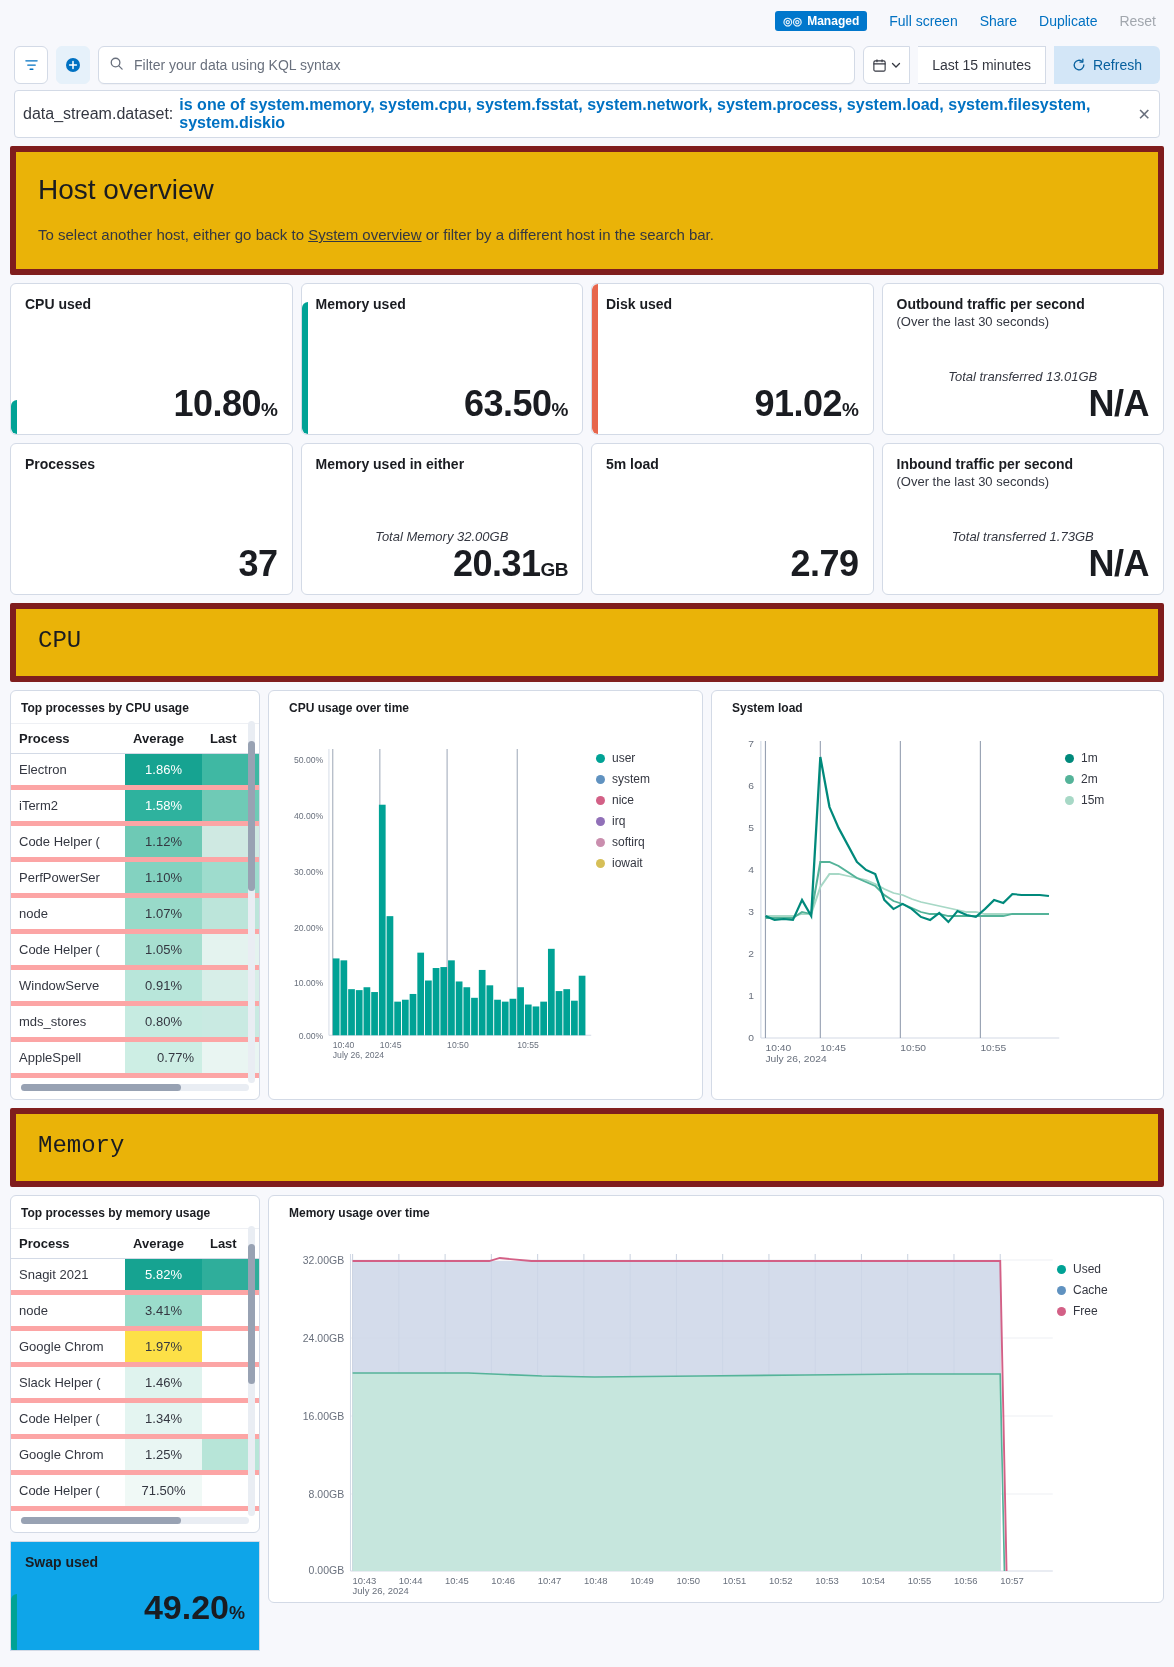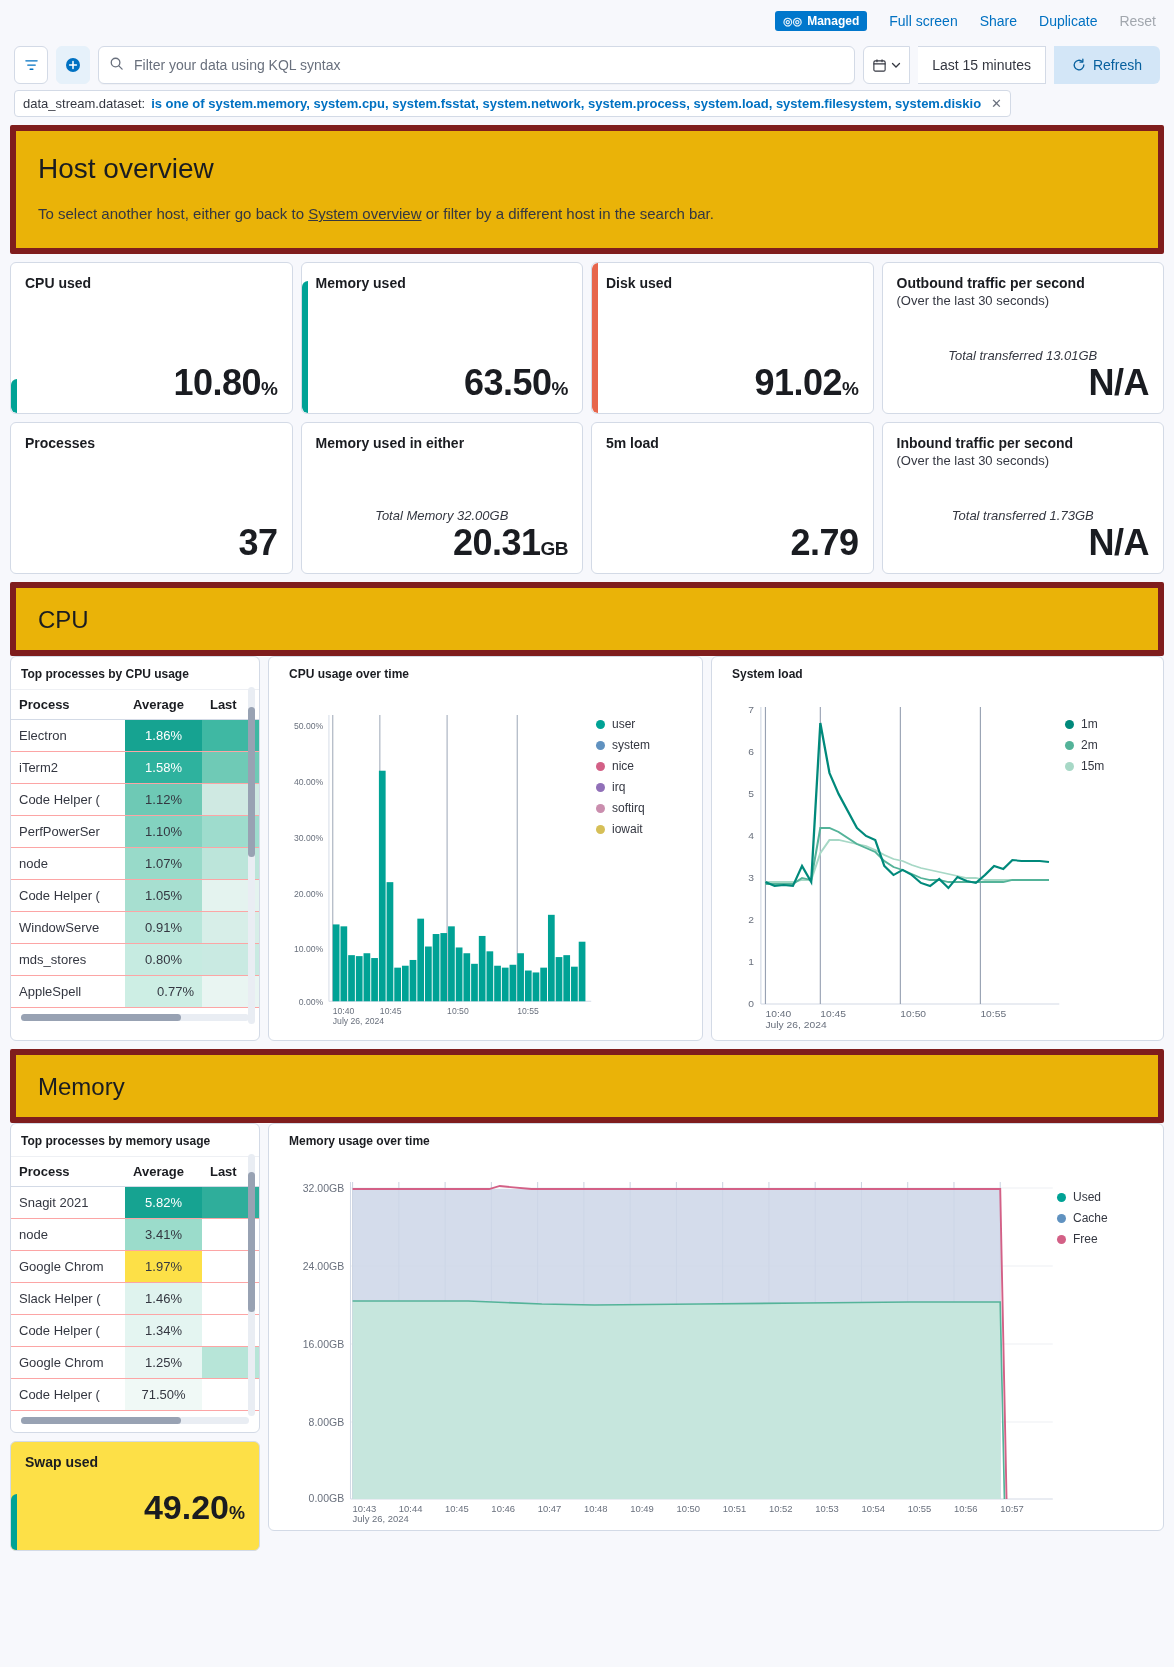--- a/index.html
+++ b/index.html
@@ -109,21 +109,21 @@
   
   .filterbar { padding: 0 14px 8px 14px; }
   .filter-pill {
     display: inline-flex;
     align-items: center;
     gap: 6px;
     background: #fff;
     border: 1px solid #d3dae6;
     border-radius: 4px;
     padding: 5px 8px;
-    font-size: 13px;
+    font-size: 16px;
     max-width: 100%;
   }
   .filter-pill .key { color:#343741; }
   .filter-pill .val { color:#0071c2; font-weight: bold; }
   .filter-pill .x { color:#69707d; margin-left:4px; cursor:pointer; }
 
   
   .panel {
     background: #eab308;
     border: 6px solid #7f1d1d;
@@ -187,21 +187,23 @@
     text-align: right;
     font-size: 36px;
     font-weight: bold;
     color:#1a1c21;
     line-height: 1.1;
     letter-spacing: -0.5px;
   }
   .metric .value .unit { font-size: 19px; }
 
   .section-panel {
-    padding: 18px 22px 16px 22px;
+    padding: 18px 22px 22px 22px;
+    margin-bottom: 8px;
+    font-family: Liberation Mono, monospace;
   }
   .section-panel h2 {
     margin: 0;
     font-size: 24px;
     font-weight: normal;
     color:#1a1c21;
   }
 
   .row-split {
     display: grid;
@@ -237,21 +239,21 @@
     font-size: 13px;
     font-weight: bold;
     color:#1a1c21;
     padding: 7px 8px;
     border-top: 1px solid #eef0f4;
     border-bottom: 1px solid #d3dae6;
     white-space: nowrap;
   }
   .ptable td {
     padding: 8px;
-    border-bottom: 1px solid #fca5a5;
+    border-bottom: 5px solid #fca5a5;
     white-space: nowrap;
     overflow: hidden;
   }
   .ptable td.num { text-align: center; font-variant-numeric: tabular-nums; }
   .col-proc { width: 46%; }
   .col-avg { width: 31%; }
   .col-last { width: 23%; }
   .scrollwrap { position: relative; }
   .vscroll {
     position: absolute; right: 4px; top: 30px; bottom: 16px;
@@ -278,23 +280,23 @@
     width: 96px;
     padding-top: 28px;
     font-size: 12px;
     color:#343741;
   }
   .legend div { display: flex; align-items: center; gap: 7px; margin-bottom: 7px; }
   .legend .dot { width: 9px; height: 9px; border-radius: 50%; display:inline-block; }
   .legend.wide { width: 88px; }
 
   .swap-card {
-    background:#fde047;
+    background:#0ea5e9;
     border: 1px solid #d3dae6;
-    border-radius: 6px;
+    border-radius: 1px;
     margin-top: 8px;
     padding: 12px 14px;
     height: 110px;
     position: relative;
     overflow: hidden;
   }
   .swap-card .accent { position:absolute; left:0; width:6px; border-radius:6px 0 0 6px; }
   .swap-card .title { font-size:14px; font-weight:bold; color:#1a1c21; }
   .swap-card .value {
     text-align: right;

